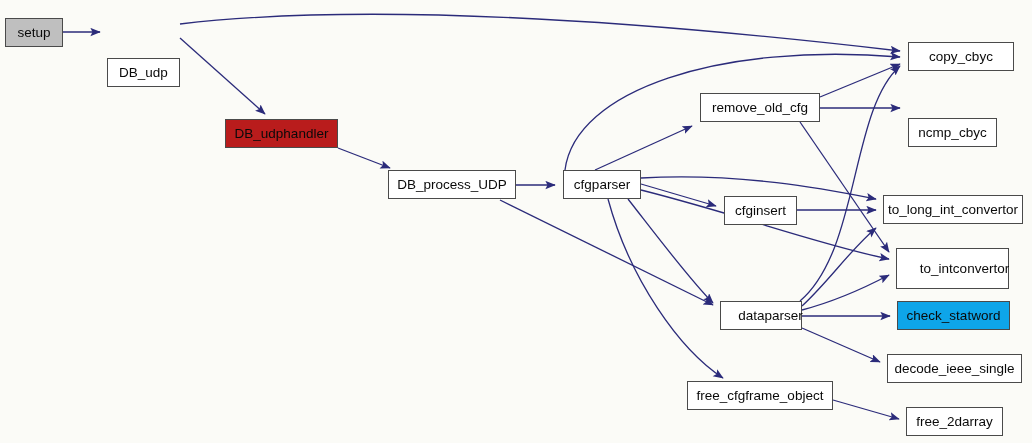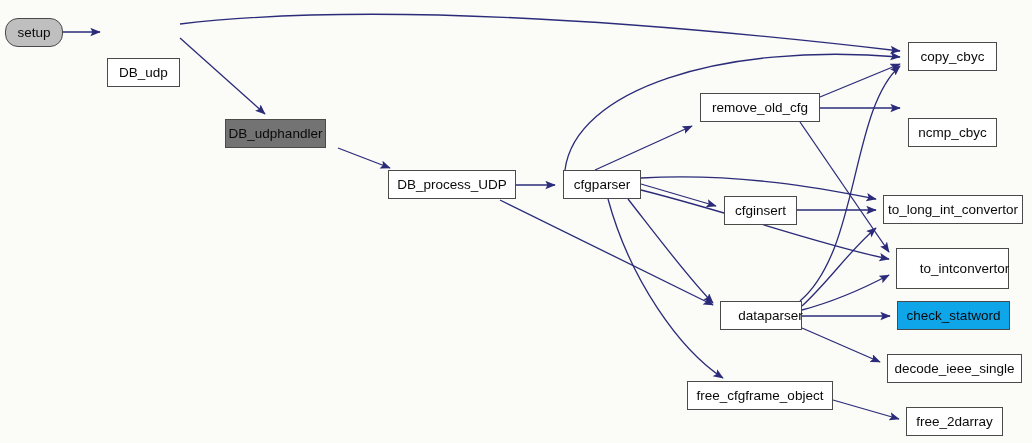--- a/index.html
+++ b/index.html
@@ -28,21 +28,20 @@
     align-items:center;
     justify-content:center;
     font-size:13.5px;
     color:#0a0a0a;
     line-height:1;
     white-space:nowrap;
     letter-spacing:0px;
   }
   .node.highlight{
     background:#bfbfbf;
-    border-radius:13px;
   }
   .node .lbl{
     display:block;
     padding:0 2px;
   }
 </style>
 </head>
 <body>
 
 <div id="graph">
@@ -80,33 +79,33 @@
       </g>
   </svg>
 
   <div id="node-layer">
       <div class="node highlight" style="left: 5px; top: 18px; width: 58px; height: 29px; border-color: rgb(74, 74, 74); background: rgb(191, 191, 191);">
         <span class="lbl">setup</span>
       </div>
       <div class="node" style="left: 107px; top: 18px; width: 73px; height: 29px; border-color: rgb(74, 74, 74); background: rgb(255, 255, 255); margin-top: 40px;">
         <span class="lbl">DB_udp</span>
       </div>
-      <div class="node" style="left: 225px; top: 119px; width: 101px; height: 29px; border-color: rgb(74, 74, 74); background: #737373;">
+      <div class="node" style="left: 225px; top: 119px; width: 113px; height: 29px; border-color: rgb(74, 74, 74); background: #b91c1c;">
         <span class="lbl">DB_udphandler</span>
       </div>
       <div class="node" style="left: 388px; top: 170px; width: 128px; height: 29px; border-color: rgb(74, 74, 74); background: rgb(255, 255, 255);">
         <span class="lbl">DB_process_UDP</span>
       </div>
       <div class="node" style="left: 563px; top: 170px; width: 78px; height: 29px; border-color: rgb(74, 74, 74); background: rgb(255, 255, 255);">
         <span class="lbl">cfgparser</span>
       </div>
       <div class="node" style="left: 700px; top: 93px; width: 120px; height: 29px; border-color: rgb(74, 74, 74); background: rgb(255, 255, 255);">
         <span class="lbl">remove_old_cfg</span>
       </div>
-      <div class="node" style="left: 908px; top: 42px; width: 89px; height: 29px; border-color: rgb(74, 74, 74); background: rgb(255, 255, 255);">
+      <div class="node" style="left: 908px; top: 42px; width: 106px; height: 29px; border-color: rgb(74, 74, 74); background: rgb(255, 255, 255);">
         <span class="lbl">copy_cbyc</span>
       </div>
       <div class="node" style="left: 908px; top: 94px; width: 89px; height: 29px; border-color: rgb(74, 74, 74); background: rgb(255, 255, 255); margin-top: 24px;">
         <span class="lbl">ncmp_cbyc</span>
       </div>
       <div class="node" style="left: 724px; top: 196px; width: 73px; height: 29px; border-color: rgb(74, 74, 74); background: rgb(255, 255, 255);">
         <span class="lbl">cfginsert</span>
       </div>
       <div class="node" style="left: 883px; top: 195px; width: 140px; height: 29px; border-color: rgb(74, 74, 74); background: rgb(255, 255, 255);">
         <span class="lbl">to_long_int_convertor</span>

